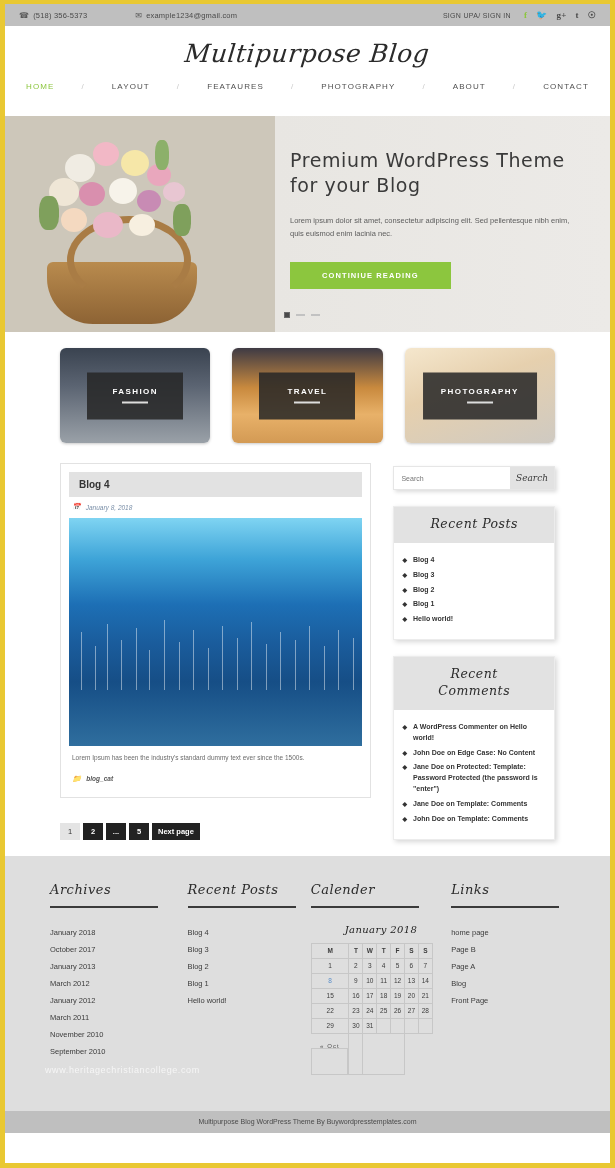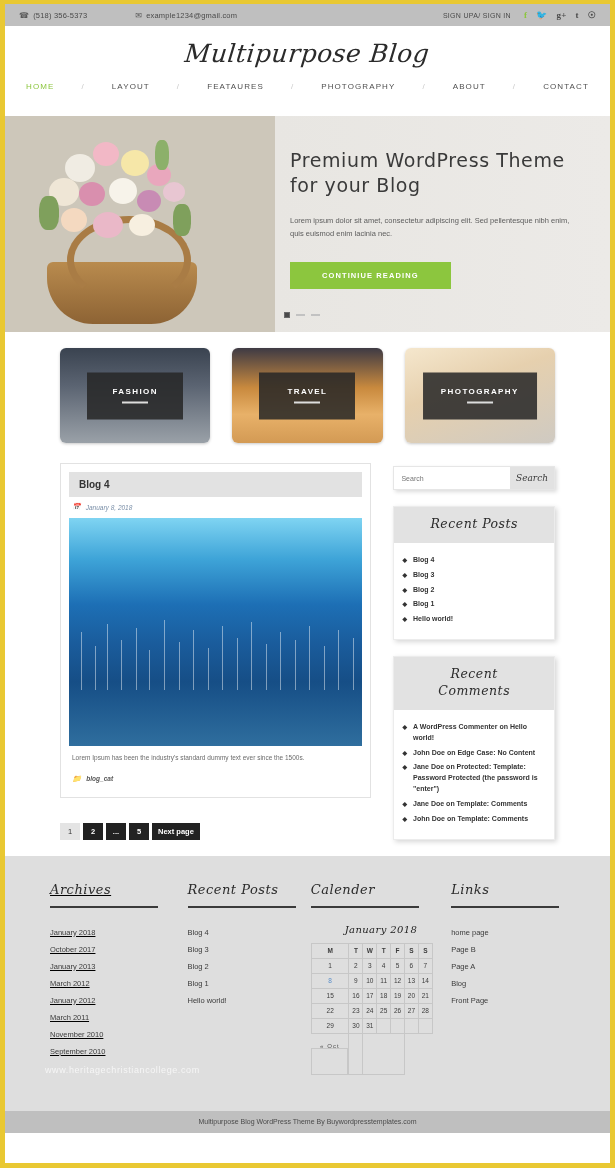--- a/index.html
+++ b/index.html
@@ -324,21 +324,21 @@
 
   
   .footer {
     background: #dedede;
     padding: 26px 45px 24px 45px;
     display: flex;
     position: relative;
     height: 255px;
   }
   .fcol { }
-  .fcol.c1 { width: 145px; text-decoration: underline; }
+  .fcol.c1 { width: 145px; }
   .fcol.c2 { width: 130px; }
   .fcol.c3 { width: 148px; }
   .fcol.c4 { width: 120px; }
   .fhd {
     font-family: "DejaVu Serif", serif;
     font-style: italic;
     font-size: 13px;
     color: #2b2b2b;
     letter-spacing: .5px;
   }

